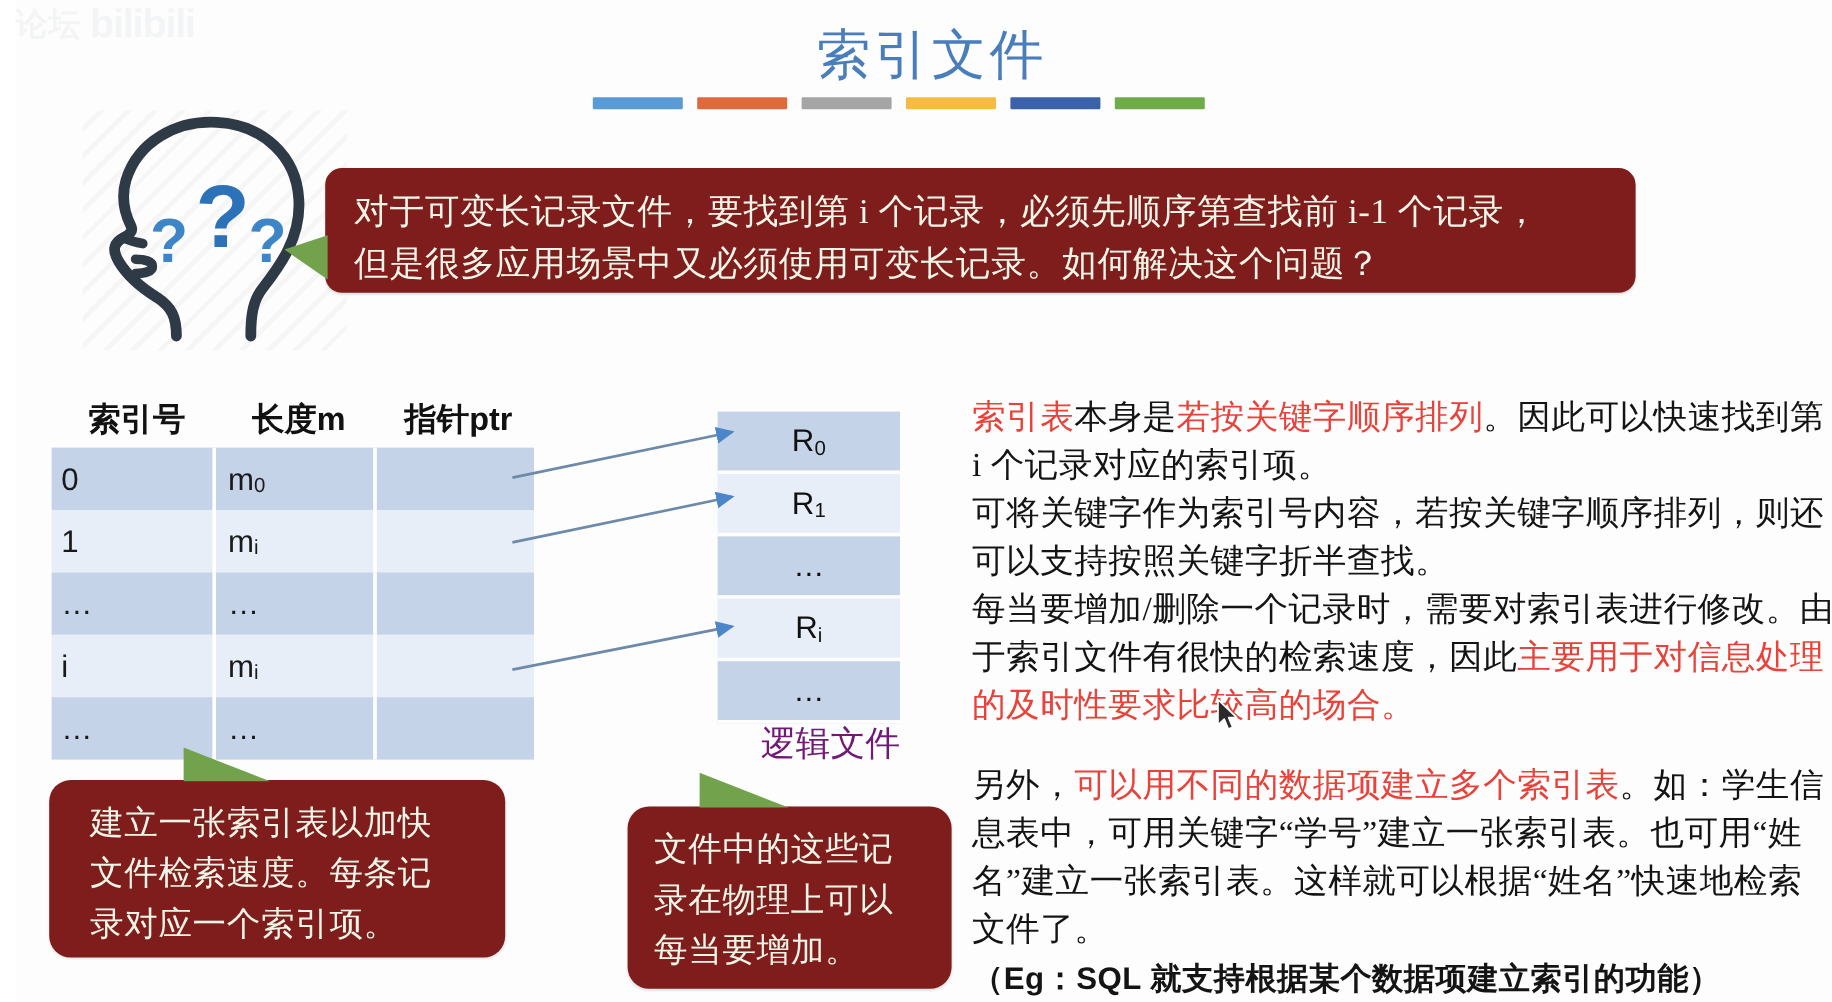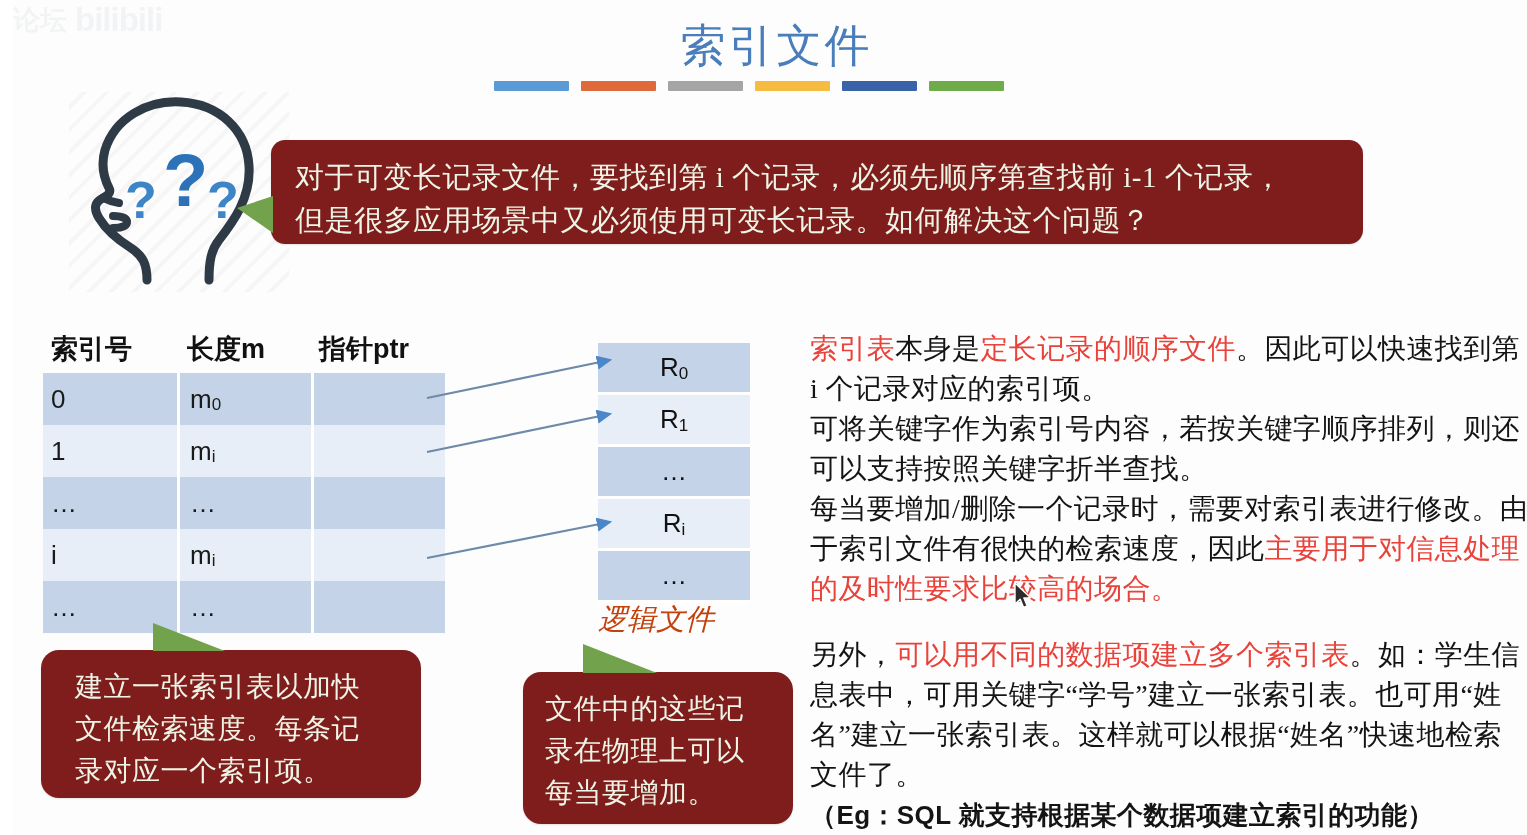--- a/index.html
+++ b/index.html
@@ -141,20 +141,21 @@
     border-left: 0px solid transparent;
     border-right: 74px solid transparent;
     border-bottom: 29px solid #72a24c;
   }
 
   
   .index-table {
     position: absolute;
     left: 30px; top: 325px;
     width: 402px;
+    text-align: center;
   }
   .it-head {
     display: flex;
     height: 48px;
     align-items: center;
     font-family: "Liberation Sans", sans-serif;
     font-weight: bold;
     font-size: 27px;
     color: #111;
   }
@@ -192,25 +193,24 @@
     font-size: 26px;
     color: #111;
     border-bottom: 3px solid #ffffff;
   }
   .lf-cell.odd  { background: #c5d3e8; }
   .lf-cell.even { background: #e8eef7; }
   .lf-label {
     position: absolute;
     left: 585px; top: 600px;
     width: 152px;
-    text-align: left;
+    text-align: right;
     font-family: "Liberation Serif", serif;
     font-size: 29px;
-    color: #c2410c;
-    font-style: italic;
+    color: #701a75;
   }
 
   
   .arrows { position: absolute; left: 0; top: 0; width: 1527px; height: 835px; pointer-events: none; }
 
   
   .right-panel {
     position: absolute;
     left: 797px; top: 329px;
     width: 720px;
@@ -360,21 +360,21 @@
   </div>
 
   <div class="bubble bubble-log">
     <div class="tail-log-up"></div>
     <div>文件中的这些记</div>
     <div>录在物理上可以</div>
     <div>每当要增加。</div>
   </div>
 
   <div class="right-panel">
-    <p><span class="red">索引表</span><span>本身是</span><span class="red">定长记录的顺序文件</span><span>。因此可以快速找到第 i 个记录对应的索引项。</span></p>
+    <p><span class="red">索引表</span><span>本身是</span><span class="red">若按关键字顺序排列</span><span>。因此可以快速找到第 i 个记录对应的索引项。</span></p>
     <p>可将关键字作为索引号内容，若按关键字顺序排列，则还可以支持按照关键字折半查找。</p>
     <p><span>每当要增加/删除一个记录时，需要对索引表进行修改。由于索引文件有很快的检索速度，因此</span><span class="red">主要用于对信息处理的及时性要求比较高的场合。</span></p>
     <div class="gap"></div>
     <p><span>另外，</span><span class="red">可以用不同的数据项建立多个索引表</span><span>。如：学生信息表中，可用关键字“学号”建立一张索引表。也可用“姓名”建立一张索引表。这样就可以根据“姓名”快速地检索文件了。</span></p>
     <p class="mono">（Eg：SQL 就支持根据某个数据项建立索引的功能）</p>
   </div>
 
   <svg class="cursor" viewBox="0 0 22 30">
     <path d="M2 1 L2 22 L7.2 17.2 L10.6 25.5 L14.2 24 L10.9 16 L17.5 15.8 Z" fill="#2b2b2b" stroke="#ffffff" stroke-width="1.4" stroke-linejoin="round"></path>
   </svg>

